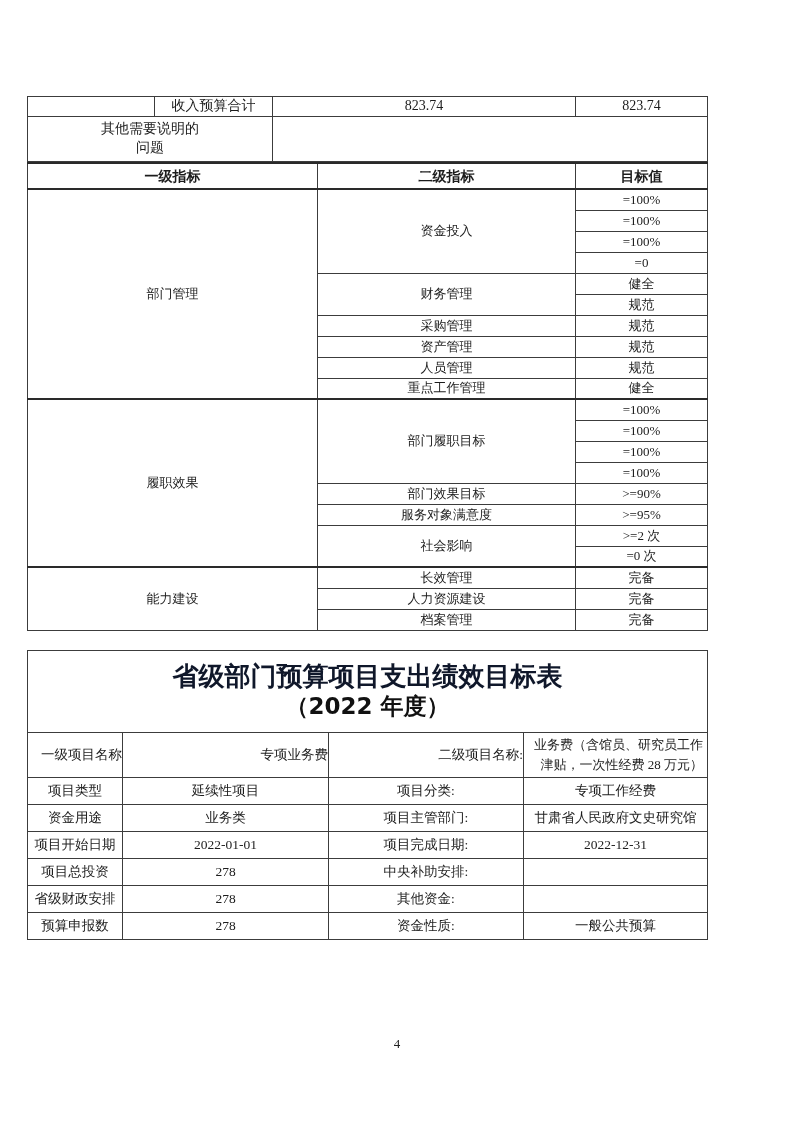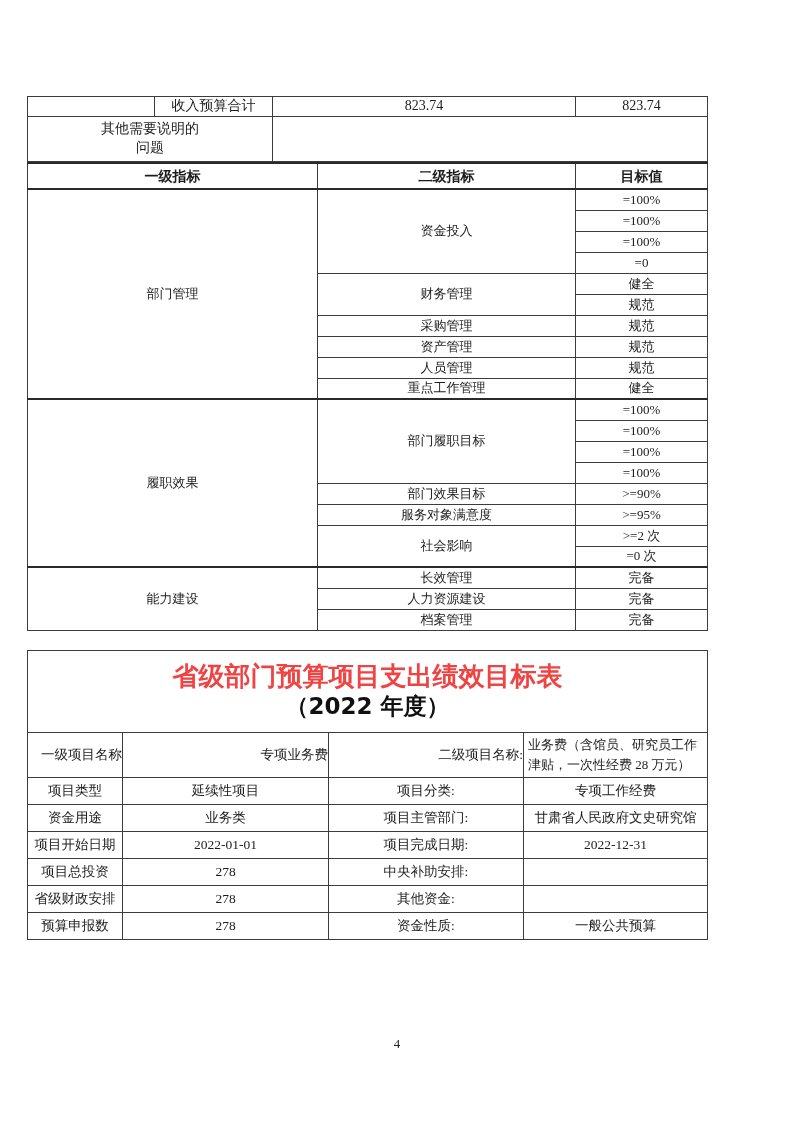--- a/index.html
+++ b/index.html
@@ -29,29 +29,29 @@
     font-family: "DejaVu Sans", "Liberation Sans", sans-serif;
     font-weight: bold; font-size: 14px;
   }
   .ind tr.sec td { border-top: 2px solid #2a2a2a; }
 
   
   .proj { margin-top: 19px; border: 1px solid #2a2a2a; }
   .proj td.title-cell { height: 82px; border-bottom: 1px solid #3c3c3c; }
   .proj-title-1 {
     font-family: "DejaVu Sans", "Liberation Sans", sans-serif;
-    font-weight: bold; font-size: 26px; line-height: 1.25; color: #ef4444;
+    font-weight: bold; font-size: 26px; line-height: 1.25; color: #0f172a;
   }
   .proj-title-2 {
     font-family: "DejaVu Sans", "Liberation Sans", sans-serif;
     font-weight: bold; font-size: 23px; line-height: 1.3; color: #111;
   }
   .proj td { height: 27px; font-size: 13.5px; }
   .proj td.tall { height: 44px; text-align: right; }
-  .proj td.wrapval { text-align: left; padding: 2px 4px; font-size: 13px; line-height: 1.55; }
+  .proj td.wrapval { text-align: right; padding: 2px 4px; font-size: 13px; line-height: 1.55; }
 
   .page-number {
     position: absolute; left: 0; right: 0; top: 1036px;
     text-align: center; font-size: 13px; color: #222;
   }
 </style>
 </head>
 <body>
 
 <div class="page">

